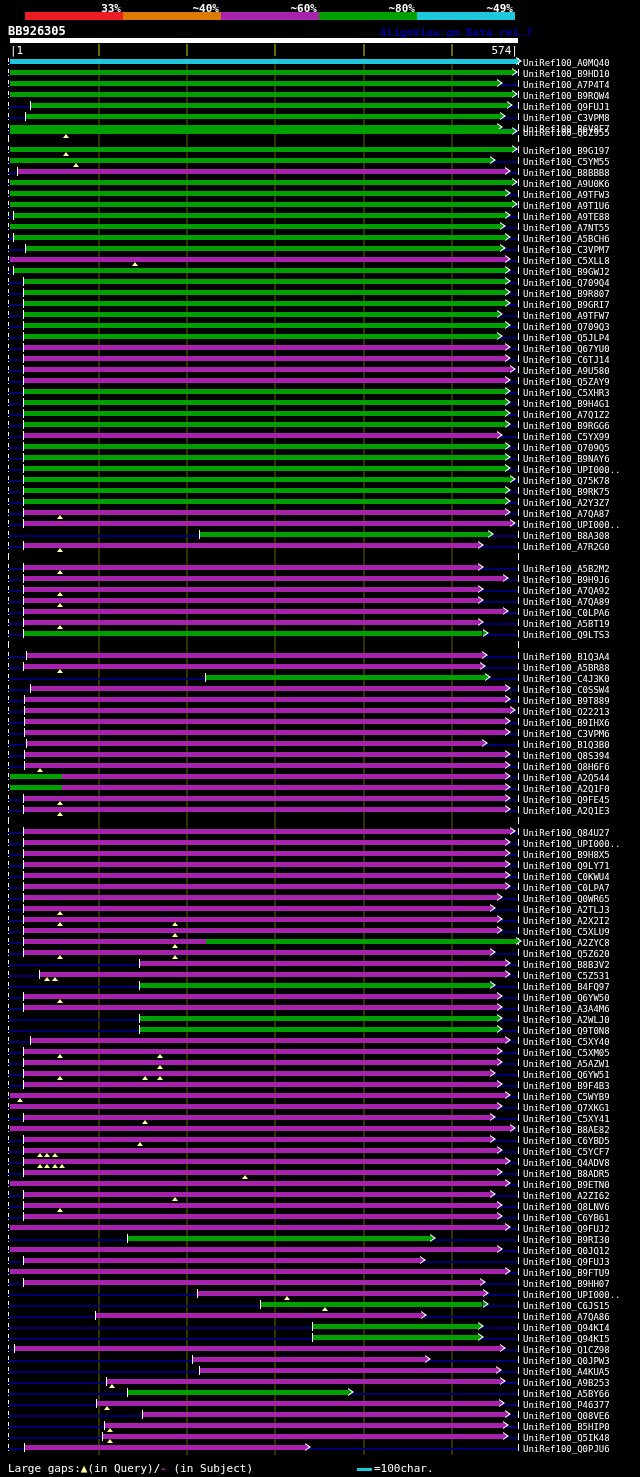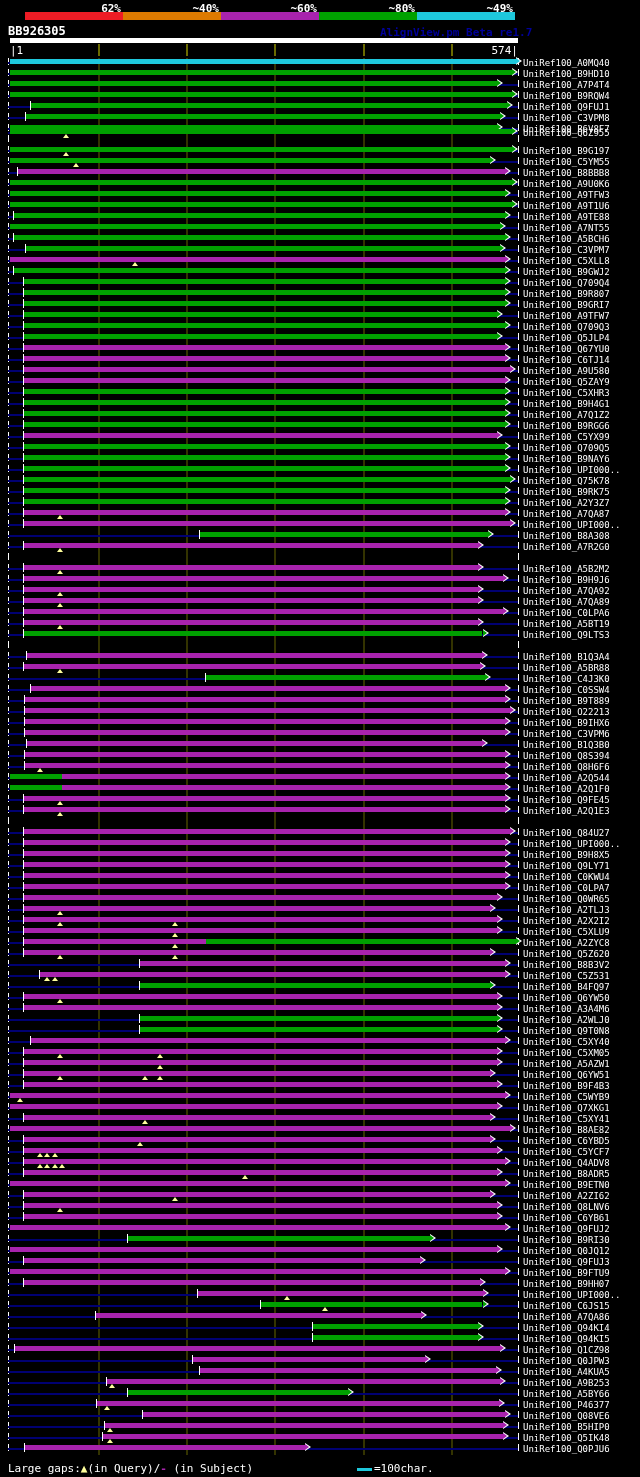--- a/index.html
+++ b/index.html
@@ -36,21 +36,21 @@
   .gap-dash{color:#a823ad;font-weight:bold;}
   .cyan-swatch{position:absolute;left:357px;top:8px;width:15px;height:3px;background:#1ec8dc;}
   .f-scale{position:absolute;left:374px;top:2px;}
 </style>
 </head>
 <body>
 
 <div class="screen">
   <div id="identity-key">
       <div class="key-seg" style="left: 25px; width: 98px; background: rgb(238, 28, 37);"></div>
-      <div class="key-label" style="left: 25px; width: 96px;">62%</div>
+      <div class="key-label" style="left: 25px; width: 96px;">33%</div>
       <div class="key-seg" style="left: 123px; width: 98px; background: rgb(221, 122, 0);"></div>
       <div class="key-label" style="left: 123px; width: 96px;">~40%</div>
       <div class="key-seg" style="left: 221px; width: 98px; background: rgb(168, 35, 173);"></div>
       <div class="key-label" style="left: 221px; width: 96px;">~60%</div>
       <div class="key-seg" style="left: 319px; width: 98px; background: rgb(0, 160, 0);"></div>
       <div class="key-label" style="left: 319px; width: 96px;">~80%</div>
       <div class="key-seg" style="left: 417px; width: 98px; background: rgb(30, 200, 220);"></div>
       <div class="key-label" style="left: 417px; width: 96px;">~49%</div>
     </div>
   <span class="query-title">BB926305</span>

